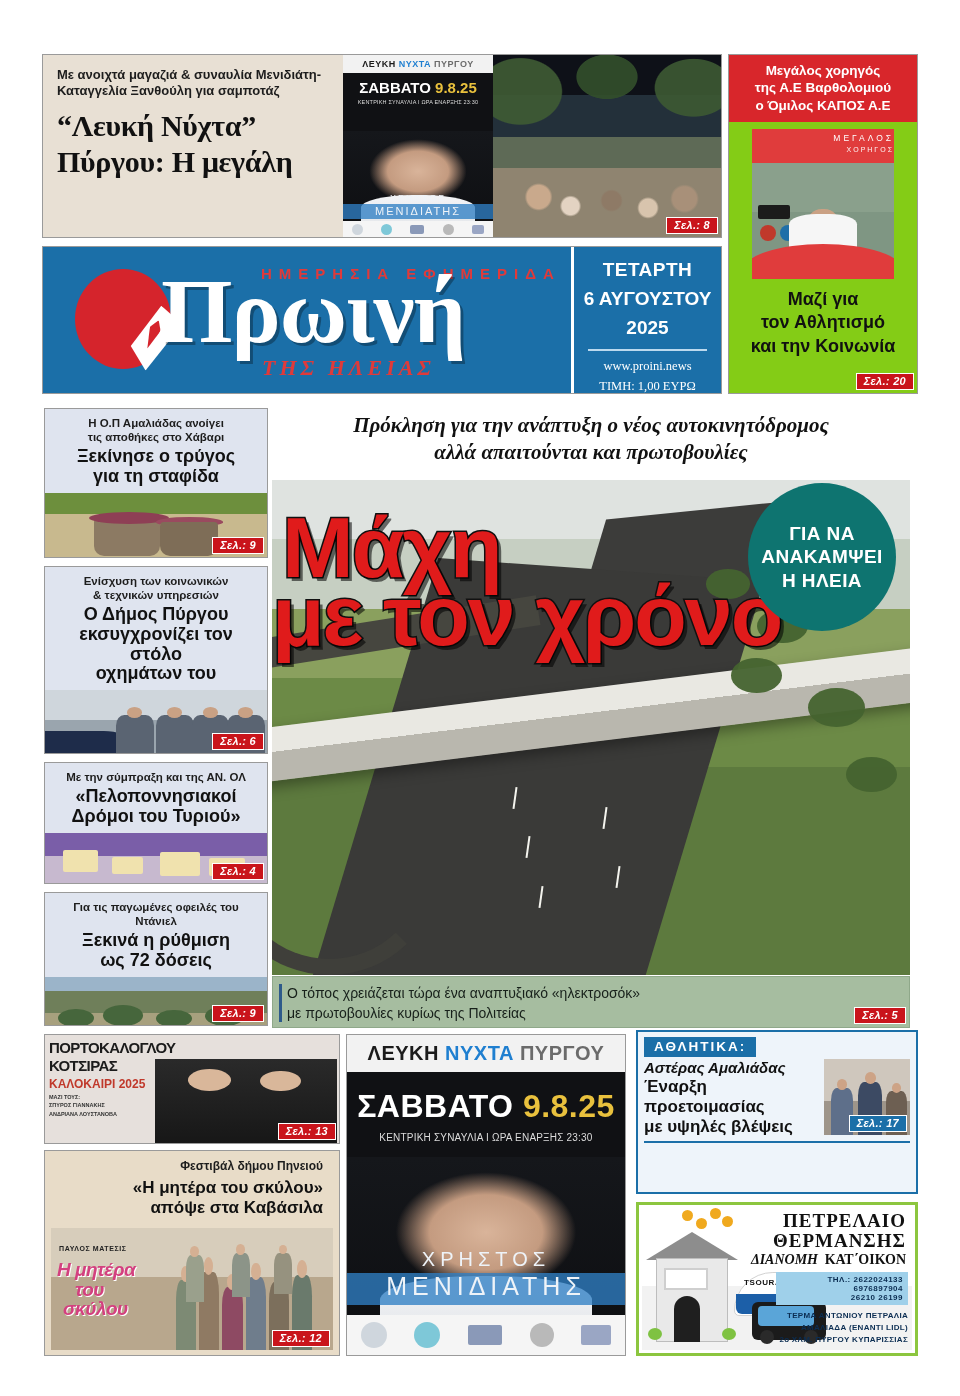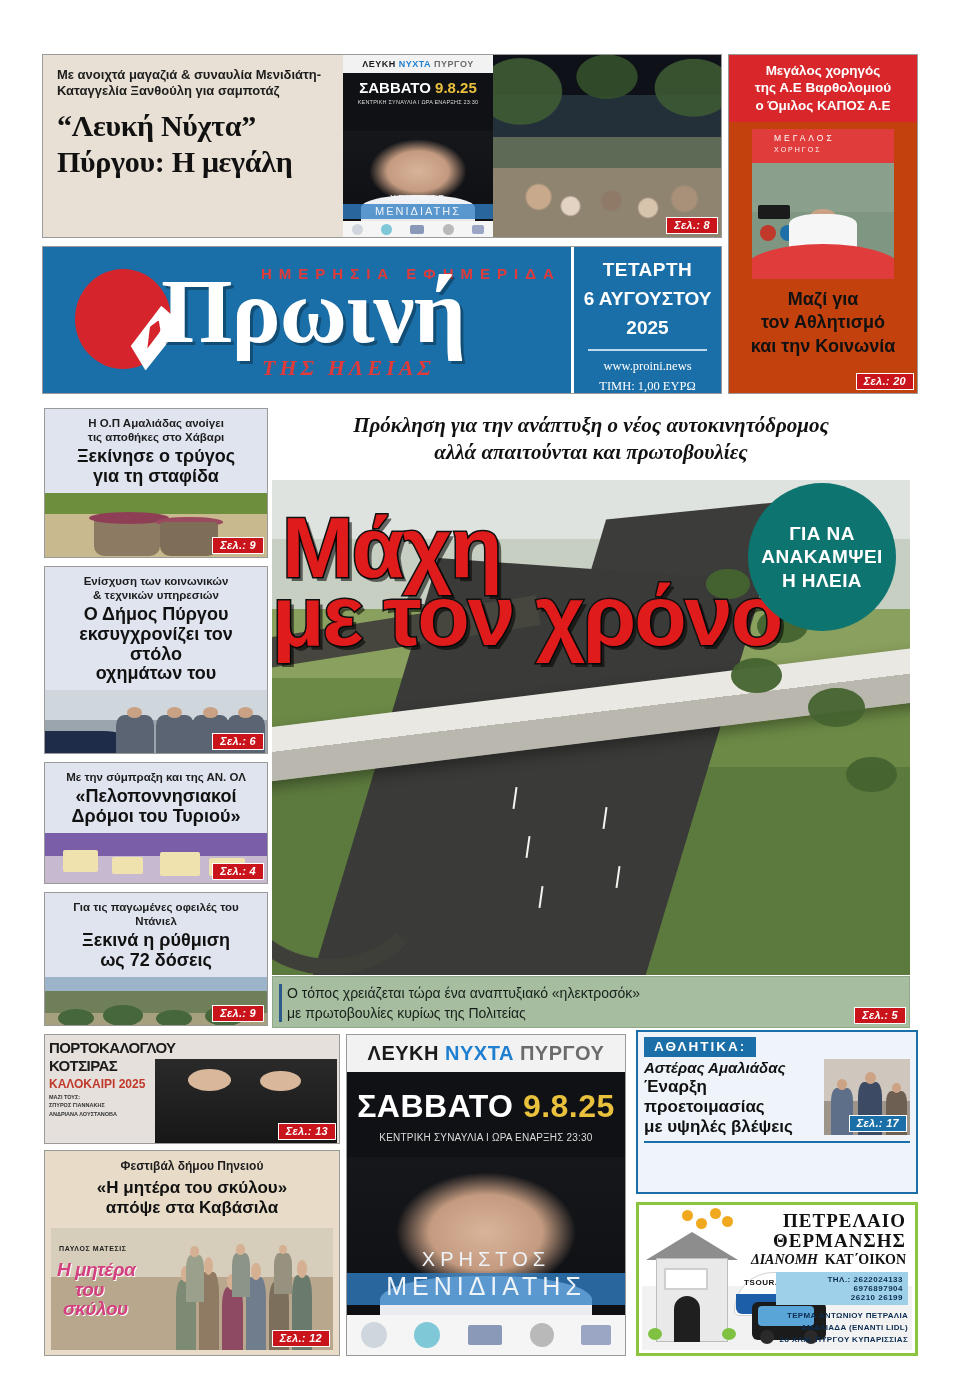--- a/index.html
+++ b/index.html
@@ -133,28 +133,28 @@
   .mh-date .d1 { font-size:19px; font-weight:bold; letter-spacing:.5px; }
   .mh-date .d2 { font-size:19px; font-weight:bold; margin-top:7px; }
   .mh-date .d3 { font-size:19px; font-weight:bold; margin-top:7px; }
   .mh-rule { height:2px; background:#bcd9ee; margin:10px 14px 8px 14px; }
   .mh-date .url { font-size:12.5px; font-family:"Liberation Serif", serif; }
   .mh-date .price { font-size:12.5px; font-family:"Liberation Serif", serif; margin-top:5px; }
 
   
   .sponsor {
     position:absolute; left:728px; top:54px; width:190px; height:340px;
-    border:1px solid #9a9a9a; background:#c2410c; overflow:hidden;
+    border:1px solid #9a9a9a; background:#84cc16; overflow:hidden;
   }
   .sponsor-head {
     background:#d8262b; color:#fff; text-align:center;
     font-size:13.5px; font-weight:bold; line-height:1.28; padding:7px 5px 8px;
   }
   .sponsor-img { margin:7px auto 0; width:142px; height:150px; position:relative; overflow:hidden; background:#e03c3c; }
-  .si-cap { position:absolute; left:0; right:0; top:0; height:34px; background:#e03c3c; color:#fff; text-align:left;padding-left:22px; }
+  .si-cap { position:absolute; left:0; right:0; top:0; height:34px; background:#e03c3c; color:#fff; text-align:right; }
   .si-cap .a { font-size:8.5px; letter-spacing:3px; margin-top:4px; }
   .si-cap .b { font-size:7px; letter-spacing:2px; margin-top:3px; opacity:.95; }
   .si-photo { position:absolute; left:0; right:0; top:34px; bottom:0;
     background: linear-gradient(#8aa08c 0 42%, #7f9683 42% 100%); }
   .si-head { position:absolute; left:50%; top:40%; transform:translateX(-50%);
     width:34px; height:38px; background:#caa184; border-radius:46%; }
   .si-body { position:absolute; left:26%; right:26%; bottom:22%; height:34%;
     background:#f6f6f6; border-radius:40% 40% 0 0 / 26% 26% 0 0; }
   .si-wave { position:absolute; left:-6%; right:-6%; bottom:0; height:30%;
     background:#e03c3c; border-radius:60% 60% 0 0 / 90% 90% 0 0; }
@@ -273,21 +273,21 @@
   .pk-title { position:absolute; left:4px; top:4px; font-size:15px; font-weight:bold; color:#1b1b1b; letter-spacing:-.6px;}
   .pk-title2{ position:absolute; left:4px; top:22px; font-size:15px; font-weight:bold; color:#1b1b1b; letter-spacing:-.6px;}
   .pk-year { position:absolute; left:4px; top:42px; font-size:12px; font-weight:bold; color:#c0392b; }
   .pk-small{ position:absolute; left:4px; top:58px; font-size:5.5px; font-weight:bold; color:#333; line-height:1.5; }
   .pk-ppl { position:absolute; right:2px; bottom:0; width:62%; height:78%;
             background: linear-gradient(#2a2a2a, #171717); }
   .pk-face1{ position:absolute; left:18%; top:12%; width:24%; height:26%; background:#d9b79a; border-radius:50%; }
   .pk-face2{ position:absolute; left:58%; top:14%; width:22%; height:24%; background:#d9b79a; border-radius:50%; }
 
   .bl2 { left:44px; top:1150px; width:296px; height:206px; background:#e8dcc8; }
-  .bl2 .txt { padding:8px 8px 6px; text-align:center; }
+  .bl2 .txt { padding:8px 16px 6px; text-align:right; }
   .bl2 .kicker { font-size:12px; }
   .bl2 .hl { font-size:17px; margin-top:4px; line-height:1.2; }
   .bl2 .ad { position:relative; margin:4px 6px 6px; height:122px; overflow:hidden;
              background: linear-gradient(#d7cdbb 0 40%, #b8a78d 40% 100%); }
   .th-title { position:absolute; left:6px; top:26%; color:#d3407f; font-weight:bold; font-style:italic;
               font-size:19px; line-height:1.02; letter-spacing:-.5px; z-index:2; text-shadow:1px 1px 0 #fff; }
   .th-kick  { position:absolute; left:8px; top:14%; font-size:7px; font-weight:bold; color:#222; letter-spacing:.6px; z-index:2;}
   .th-cast { position:absolute; right:0; top:0; width:58%; height:100%; }
   .th-p { position:absolute; background:#7d8a74; border-radius:28% 28% 0 0; }
   .th-p::before{ content:""; position:absolute; left:26%; top:-20%; width:48%; height:24%; background:#d5b093; border-radius:50%; }

